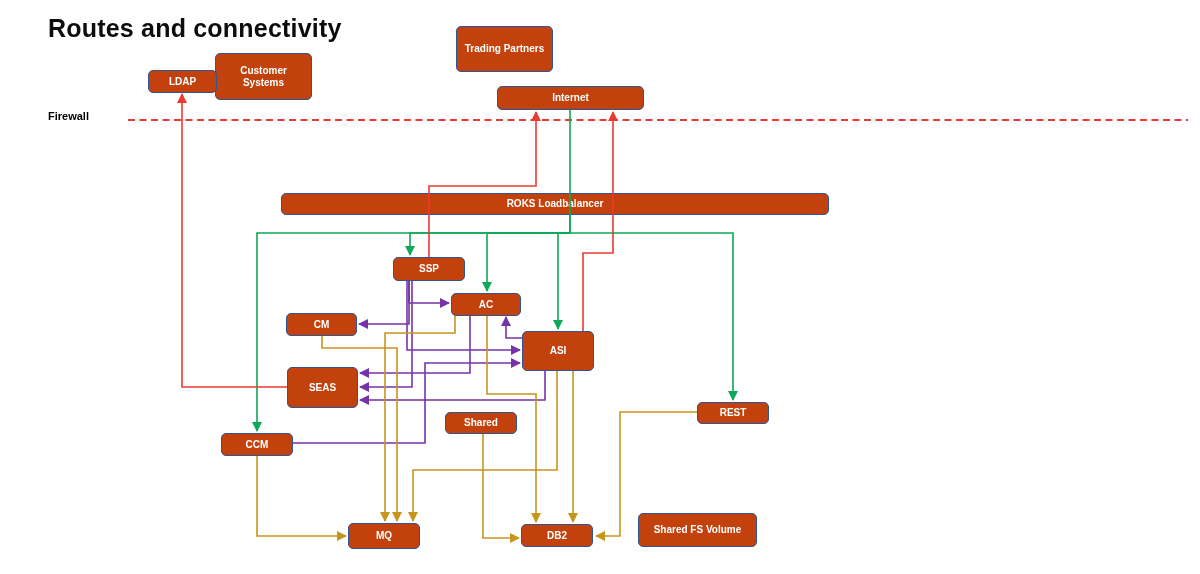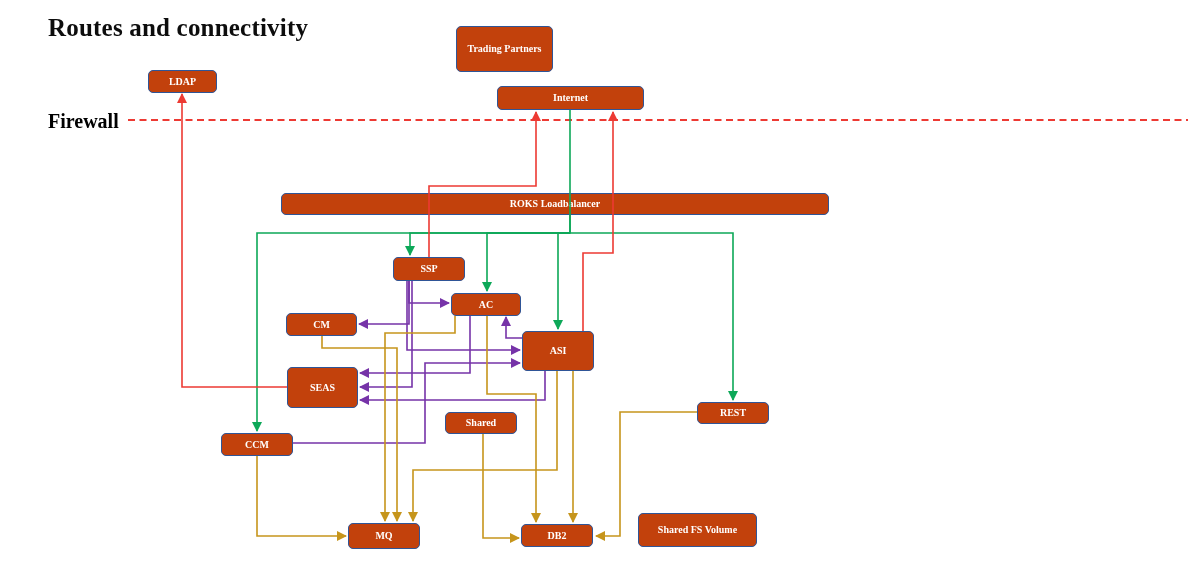--- a/index.html
+++ b/index.html
@@ -1,19 +1,19 @@
 <!DOCTYPE html>
 <html><head>
 <meta charset="utf-8">
 <style>
   html,body{margin:0;padding:0;background:#ffffff;}
   #slide{position:relative;width:1200px;height:574px;background:#ffffff;overflow:hidden;
-         font-family:Liberation Serif, serif;}
+         font-family:Liberation Sans, sans-serif;}
   #page-title{position:absolute;left:48px;top:14px;font-size:25px;font-weight:600;color:#0d0d0d;letter-spacing:.2px;}
-  #firewall-label{position:absolute;left:48px;top:110px;font-size:20px;font-weight:600;color:#000;}
+  #firewall-label{position:absolute;left:48px;top:110px;font-size:11px;font-weight:600;color:#000;}
   .node{position:absolute;box-sizing:border-box;background:#c2410c;border:1.5px solid #2f5597;
         border-radius:5px;color:#ffffff;display:flex;align-items:center;justify-content:center;
         text-align:center;font-size:10px;font-weight:700;line-height:1.2;z-index:2;padding:1px 3px;}
   #node-ldap{left:148px;top:70px;width:69px;height:23px;z-index:3;}
   #node-customer_systems{left:215px;top:53px;width:97px;height:47px;}
   #node-trading_partners{left:456px;top:26px;width:97px;height:46px;}
   #node-internet{left:497px;top:86px;width:147px;height:24px;}
   #node-roks_lb{left:272px;top:193px;width:548px;height:22px;margin-left:9px;}
   #node-ssp{left:393px;top:257px;width:72px;height:24px;}
   #node-ac{left:451px;top:293px;width:70px;height:23px;}
@@ -28,20 +28,23 @@
   #node-shared_fs{left:638px;top:513px;width:119px;height:34px;}
   #connectors{position:absolute;left:0;top:0;width:1200px;height:574px;z-index:5;pointer-events:none;}
 </style>
 </head>
 <body>
 
 <div id="slide">
   <div id="page-title">Routes and connectivity</div>
   <div id="firewall-label">Firewall</div>
 
+  <div class="node" id="node-customer_systems">
+      <span>Customer Systems</span>
+    </div>
   <div class="node" id="node-ldap">
       <span>LDAP</span>
     </div>
   <div class="node" id="node-trading_partners">
       <span>Trading Partners</span>
     </div>
   <div class="node" id="node-internet">
       <span>Internet</span>
     </div>
   <div class="node" id="node-roks_lb">

